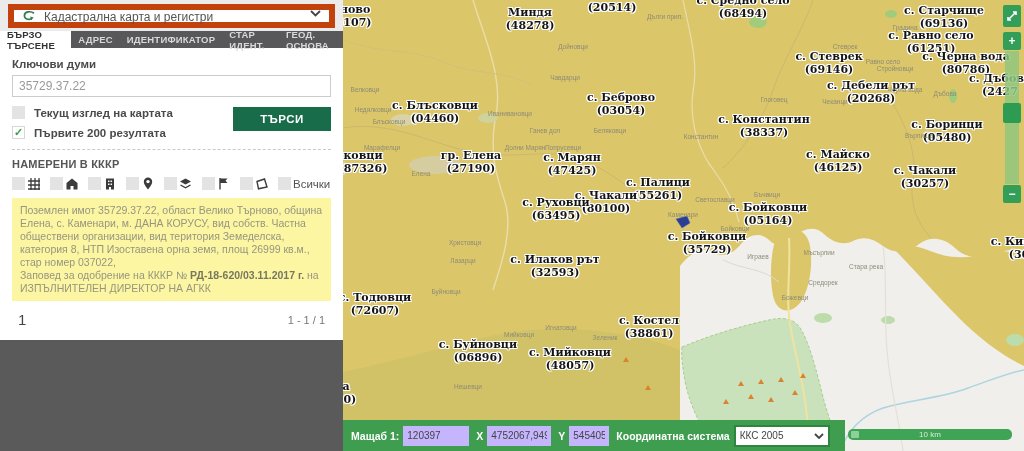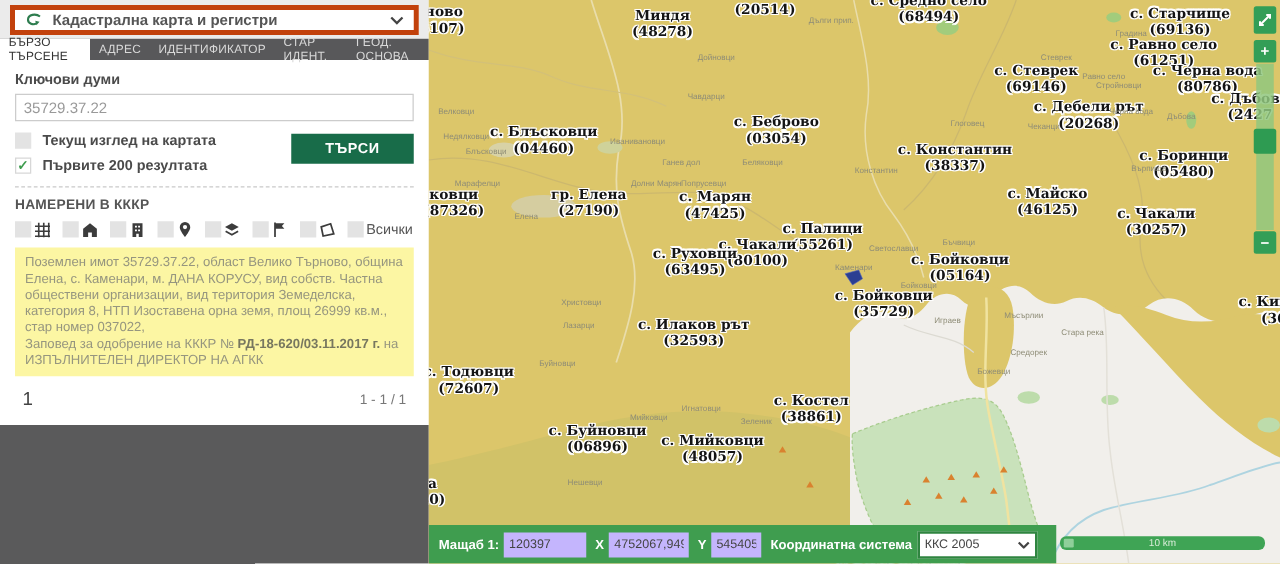--- a/index.html
+++ b/index.html
@@ -2,25 +2,25 @@
 <html><head>
 <meta charset="utf-8">
 <style>
   html,body{margin:0;padding:0;background:#fff;}
   *{box-sizing:border-box;}
   .app{position:relative;width:1024px;height:451px;overflow:hidden;
        font-family:"Liberation Sans",sans-serif;background:#fff;}
   
   .sidebar{position:absolute;left:0;top:0;width:343px;height:451px;background:#fff;display:flex;flex-direction:column;}
   .hdr-wrap{background:#ebebeb;padding:4px 8px 3px 8px;height:31px;}
-  .hdr-box{background:#fff;border:4px solid #c2410c;height:24px;display:flex;align-items:center;padding:0 8px;cursor:pointer;font-weight:bold;}
+  .hdr-box{background:#fff;border:6px solid #c2410c;height:24px;display:flex;padding:0 8px;cursor:pointer;}
   .hdr-title{font-size:12px;color:#555;margin-left:8px;flex:1;}
   .chev svg,.logo svg{display:block;}
   .tabs{background:#58585a;height:17px;display:flex;align-items:stretch;}
-  .tab{font-size:9.5px;font-weight:normal;color:#d9d9d9;display:flex;align-items:center;padding:0 7px;cursor:pointer;letter-spacing:.2px;}
+  .tab{font-size:9.5px;font-weight:bold;color:#d9d9d9;display:flex;align-items:center;padding:0 7px;cursor:pointer;letter-spacing:.2px;}
   .tab.active{background:#fff;color:#333;}
   .panel{padding:0 12px;position:relative;}
   .kw-label{display:block;font-size:11.5px;font-weight:bold;color:#4a4a4a;margin:10px 0 5px 0;}
   .kw-input{width:319px;height:22px;border:1px solid #ccc;font-size:12px;color:#999;padding:0 6px;font-family:"Liberation Sans",sans-serif;}
   .opts-row{display:flex;margin-top:9px;}
   .opts{flex:1;}
   .opt{display:flex;align-items:center;margin-bottom:7px;}
   .cb{width:13px;height:13px;background:#e3e3e3;display:inline-flex;align-items:center;justify-content:center;
       font-size:11px;color:#3f9d4f;font-weight:bold;margin-right:9px;cursor:pointer;flex:0 0 13px;}
   .cb.checked{background:#fff;border:1px solid #d7d7d7;}

